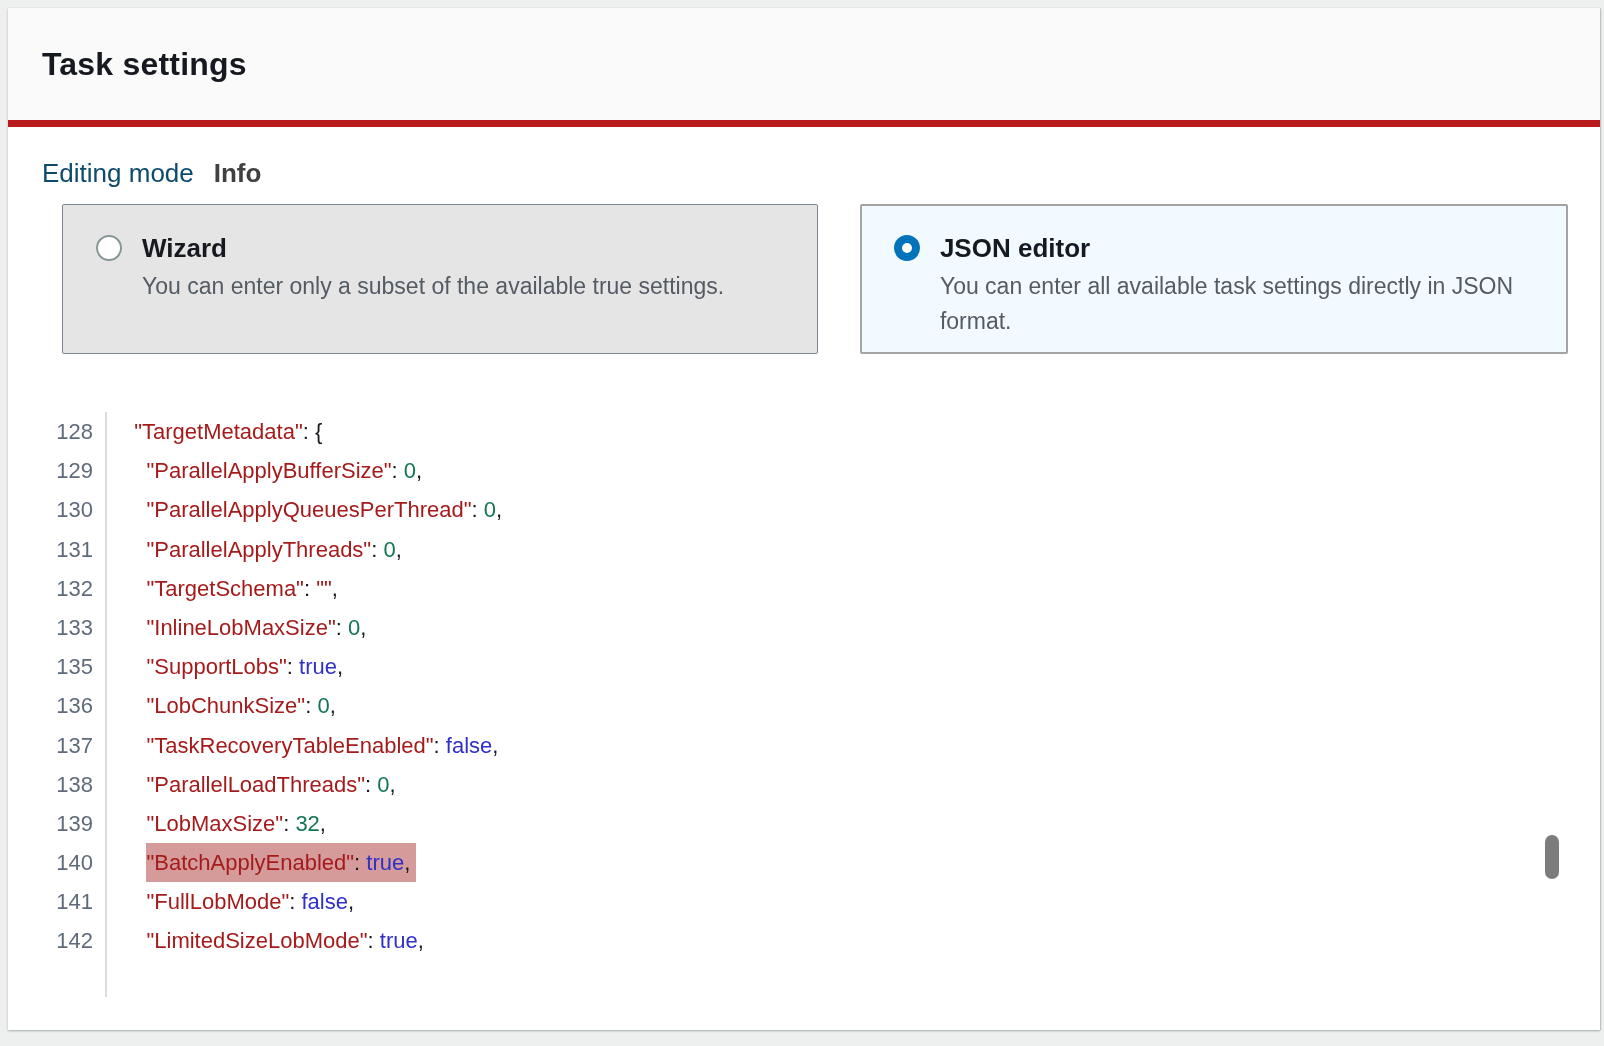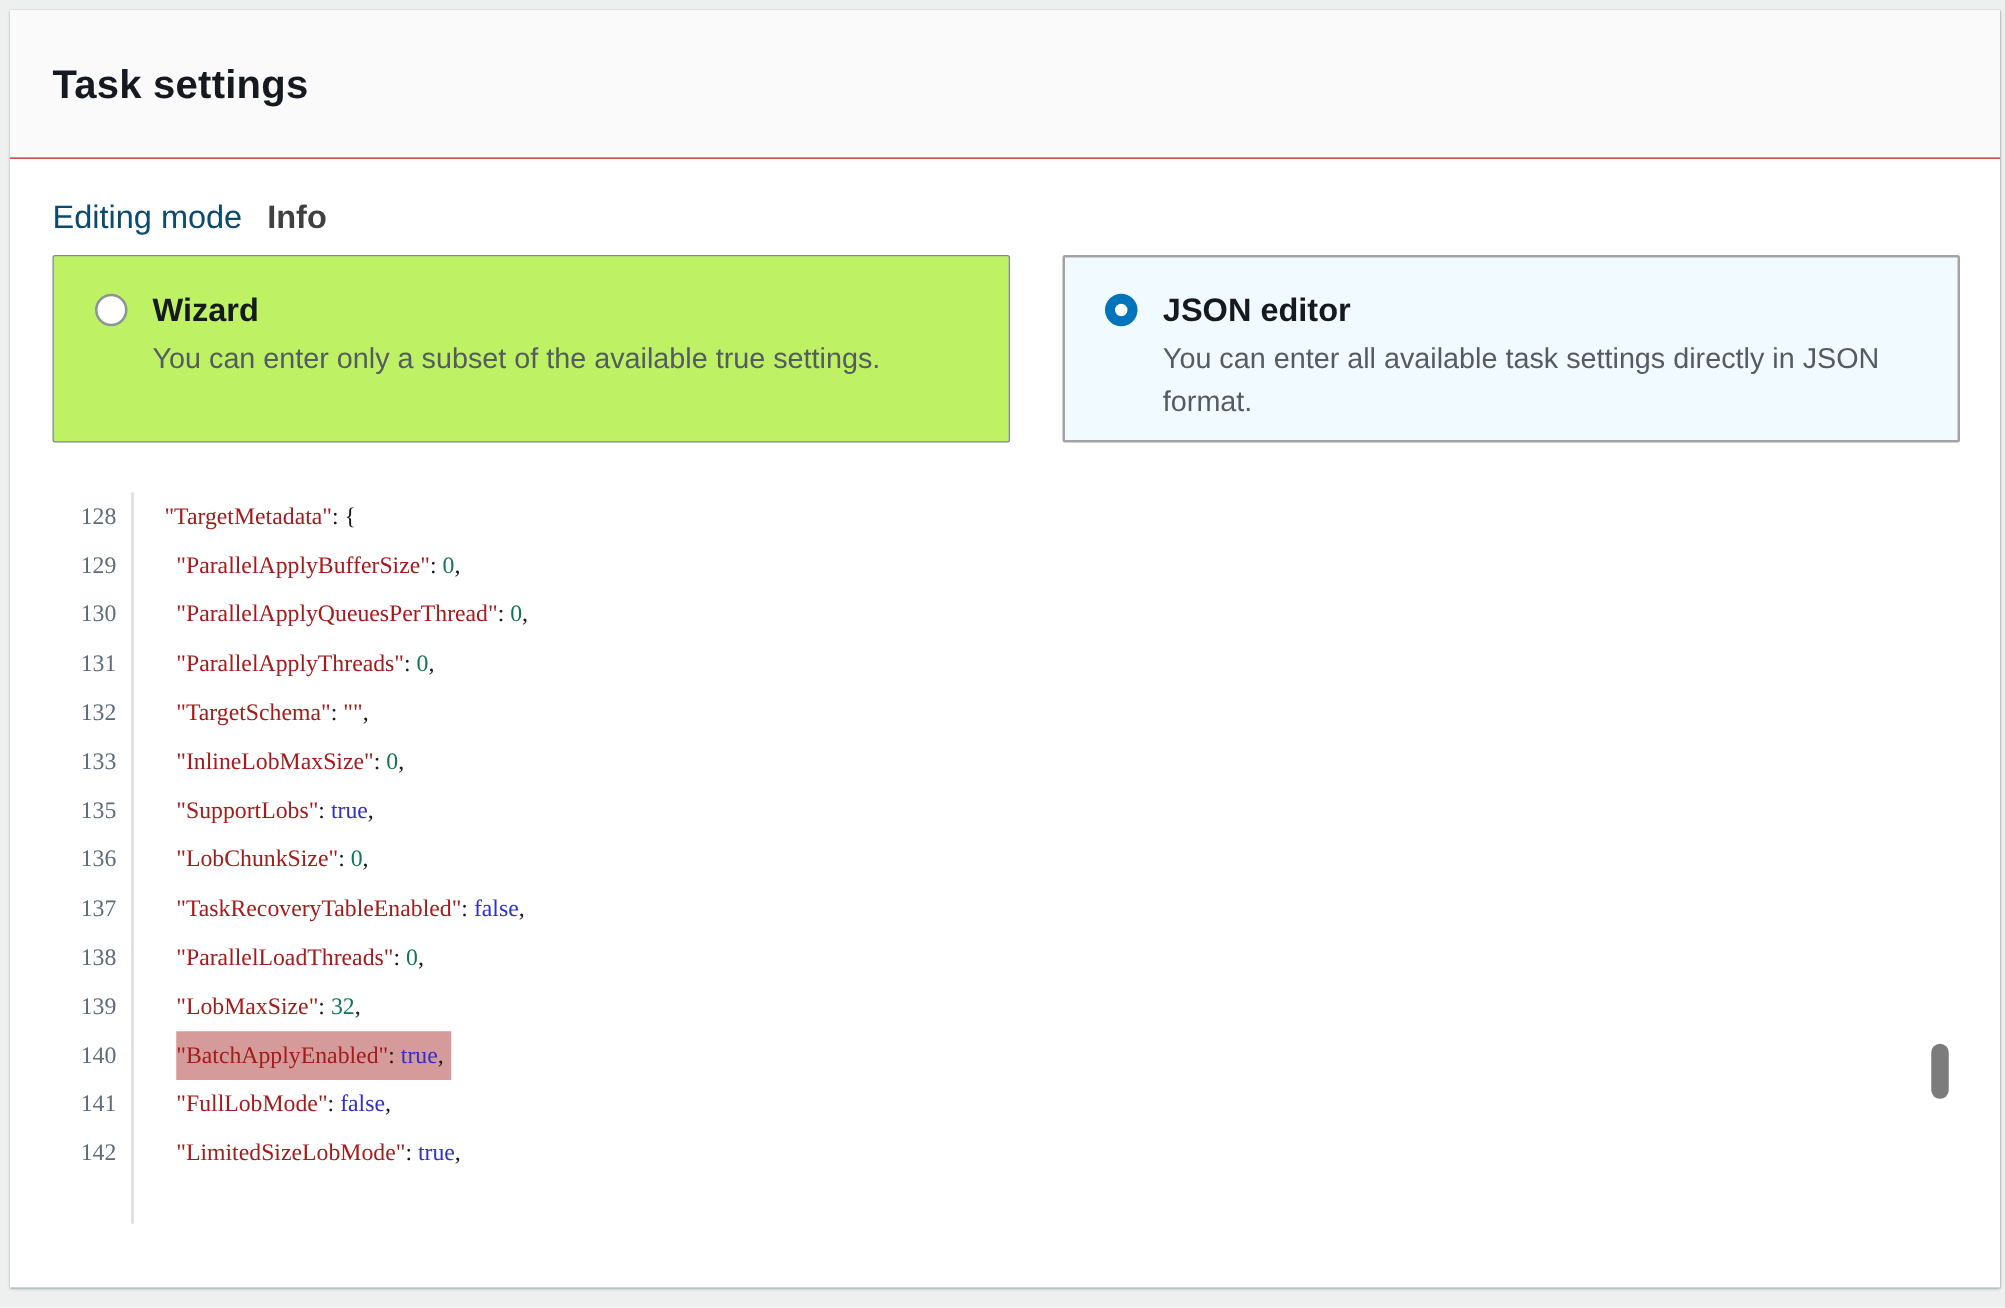--- a/index.html
+++ b/index.html
@@ -14,41 +14,42 @@
   .panel {
     position: absolute;
     left: 8px; top: 8px;
     width: 1592px; height: 1022px;
     background: #ffffff;
     box-shadow: 0 1px 2px 0 rgba(0,28,36,.3), 1px 0 1px 0 rgba(0,28,36,.12);
   }
   .panel-header {
     height: 119px;
     background: #fafafa;
-    border-bottom: 1px solid #b91c1c;
+    border-bottom: 7px solid #b91c1c;
     display: flex;
     align-items: center;
     padding-left: 34px;
   }
   .panel-title { font-size: 32px; font-weight: 700; color: #16191f; letter-spacing: 0.2px; }
 
   .content { padding: 0 32px 0 34px; }
 
   .editing-mode-row { margin-top: 31px; font-size: 26px; display: flex; align-items: baseline; }
   .editing-mode-label { color: #0c4a6e; }
   .info-link { color: #404040; font-weight: 700; margin-left: 20px; text-decoration: none; cursor: pointer; }
 
   .cards { display: flex; margin-top: 15px; }
   .card {
     width: 787px; height: 150px;
     border: 1px solid #7d8694;
     border-radius: 2px;
-    background: #bef264;
+    background: #e5e5e5;
     padding: 26px 24px 0 33px;
     cursor: pointer;
+    margin-left: 20px;
   }
   .card.selected {
     width: 737px;
     margin-left: 42px;
     border: 2px solid #a3a3a3;
     background: #f1faff;
     padding: 25px 24px 0 32px;
   }
   .card-inner { display: flex; }
   .radio {
@@ -60,24 +61,24 @@
     margin-top: 4px;
   }
   .radio.checked { border: 8px solid #0073bb; }
   .card-text { margin-left: 20px; }
   .card-title { font-size: 26px; font-weight: 600; color: #16191f; line-height: 34px; }
   .card-desc { font-size: 23px; color: #545b64; line-height: 35px; margin-top: 4px; }
   .card.selected .card-desc { max-width: 620px; }
 
   .editor {
     position: relative;
-    margin-top: 40px;
+    margin-top: 58px;
     padding-bottom: 36px;
-    font-family: Liberation Serif, serif;
-    font-size: 19px;
+    font-family: Liberation Sans, sans-serif;
+    font-size: 22px;
     cursor: text;
   }
   .gutter-divider {
     position: absolute;
     left: 63px; top: 0;
     width: 2px; height: 100%;
     background: #d9dddd;
   }
   .code-line { display: flex; height: 39.2px; line-height: 39.2px; white-space: pre; }
   .ln {

